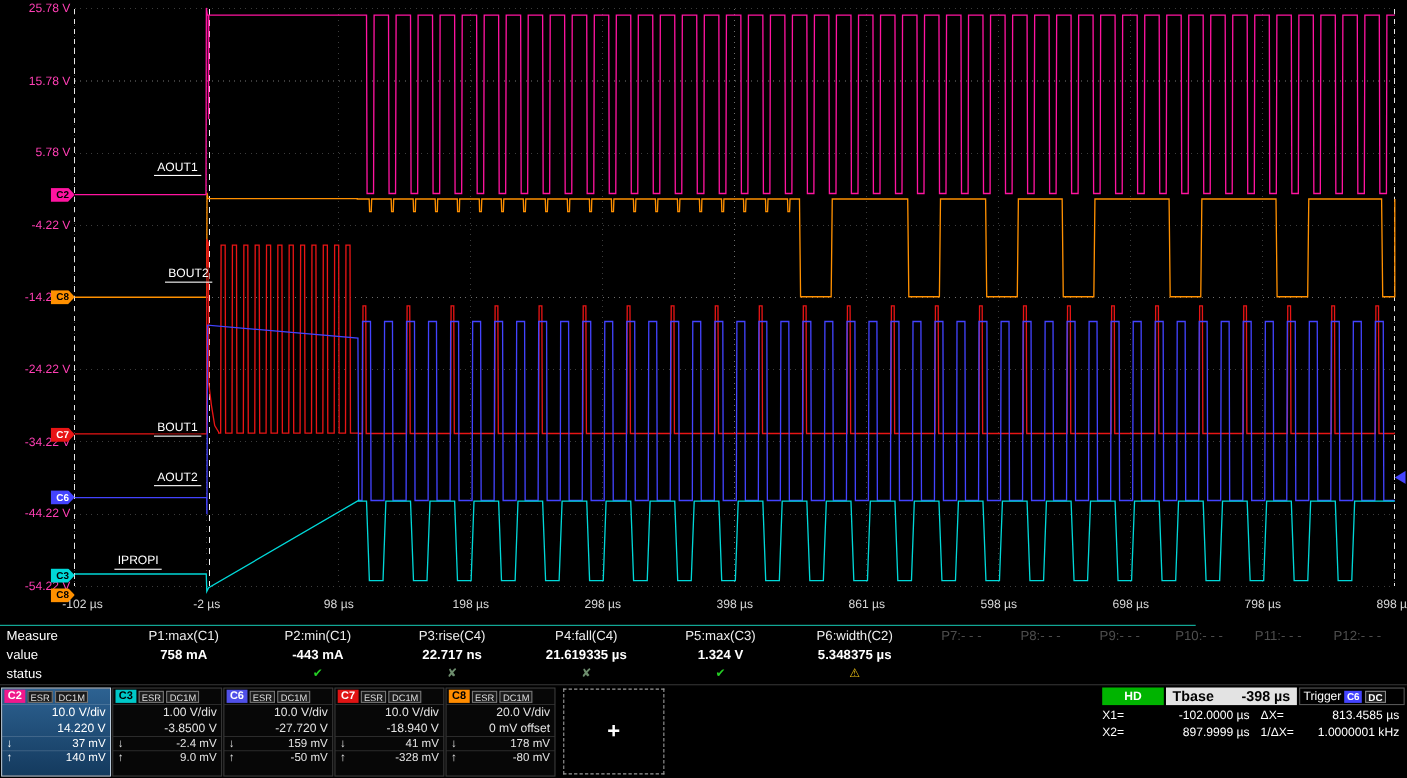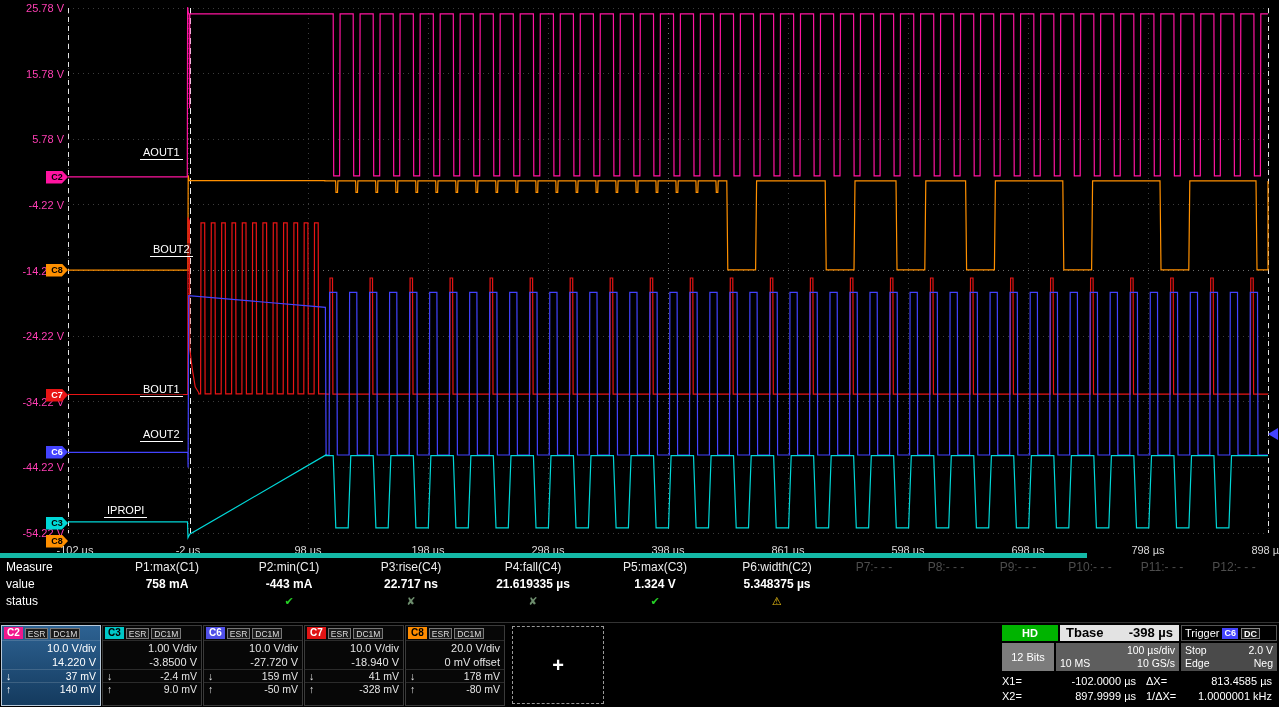--- a/index.html
+++ b/index.html
@@ -14,22 +14,22 @@
   .xlab{position:absolute;top:544px;width:70px;text-align:center;font-size:11px;color:#d8d8d8}
   .anno{position:absolute;font-size:11px;color:#fff;border-bottom:1px solid #fff;
     padding:0 3px 1px 3px;line-height:12px;background:rgba(0,0,0,.35)}
   .chtag{position:absolute;left:46px;width:22px;height:13px;font-size:9px;font-weight:bold;
     display:flex;align-items:center;justify-content:center;
     clip-path:polygon(0 0,72% 0,100% 50%,72% 100%,0 100%)}
   .trglvl{position:absolute;left:1268px;width:10px;height:12px;
     clip-path:polygon(100% 0,100% 100%,0 50%)}
 
   
-  #measure{position:absolute;left:0;top:553px;width:1087px;height:54px;background:#000;
-    border-top:5px solid #14b8a6}
+  #measure{position:absolute;left:0;top:568px;width:1087px;height:54px;background:#000;
+    border-top:1px solid #14b8a6}
   #measure-grid{display:grid;grid-template-columns:106px repeat(6,122px) repeat(6,72px);
     grid-auto-rows:17px;align-items:center}
   .mlab{color:#fff;font-size:12px;padding-left:6px}
   .mhead{color:#ededed;font-weight:normal;font-size:12px;text-align:center;white-space:nowrap}
   .mhead.dim{color:#4d4d4d}
   .mval{color:#fff;font-weight:bold;font-size:12px;text-align:center;white-space:nowrap}
   .mstat{text-align:center;font-size:11px;line-height:14px}
 
   
   #bottom{position:absolute;left:0;top:622px;width:1279px;height:85px;background:#000;
@@ -285,40 +285,20 @@
         <div class="tbase">
           <span>Tbase</span>
           <span>-398 µs</span>
         </div>
         <div class="trig">
           <span>Trigger</span>
           <span class="chip chip-src">C6</span>
           <span class="chip chip-dc">DC</span>
         </div>
       </div>
-      <div class="sbrow">
-        <div class="bits">12 Bits</div>
-        <div class="acq">
-          <div class="acq-top">100 µs/div</div>
-          <div class="acq-bot">
-            <span>10 MS</span>
-            <span>10 GS/s</span>
-          </div>
-        </div>
-        <div class="mode">
-          <div class="mrow">
-            <span>Stop</span>
-            <span>2.0 V</span>
-          </div>
-          <div class="mrow">
-            <span>Edge</span>
-            <span>Neg</span>
-          </div>
-        </div>
-      </div>
       <div class="curs">
         <span>X1=</span>
         <span class="cv">-102.0000 µs</span>
         <span class="cl2">ΔX=</span>
         <span class="cv">813.4585 µs</span>
         <span>X2=</span>
         <span class="cv">897.9999 µs</span>
         <span class="cl2">1/ΔX=</span>
         <span class="cv">1.0000001 kHz</span>
       </div>

